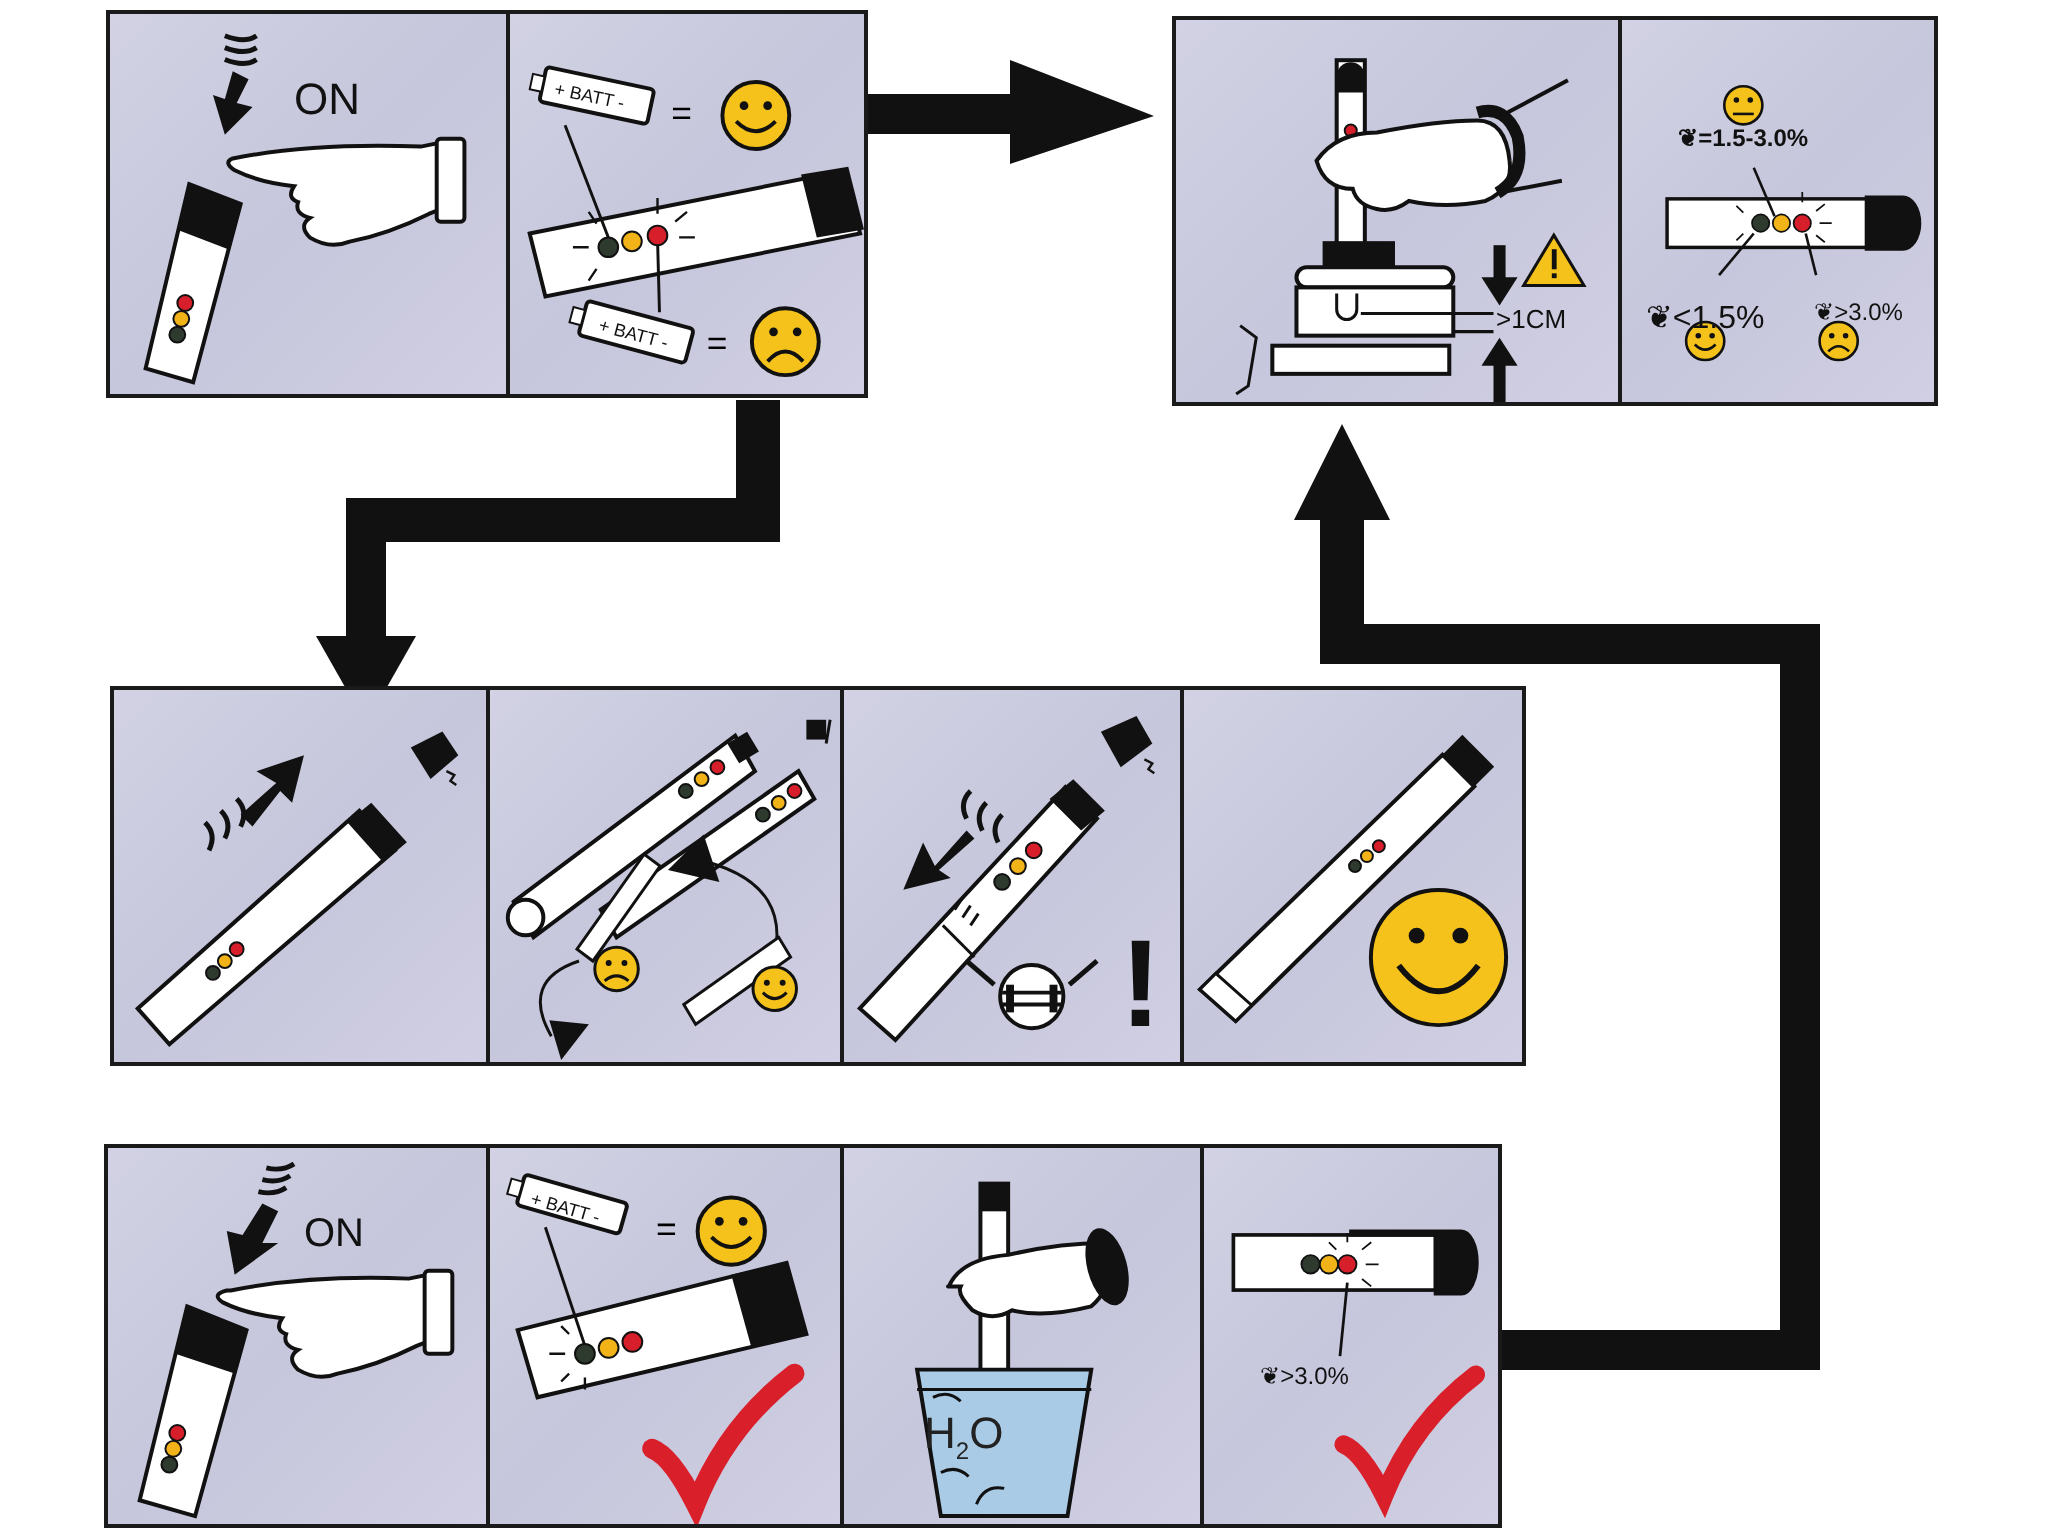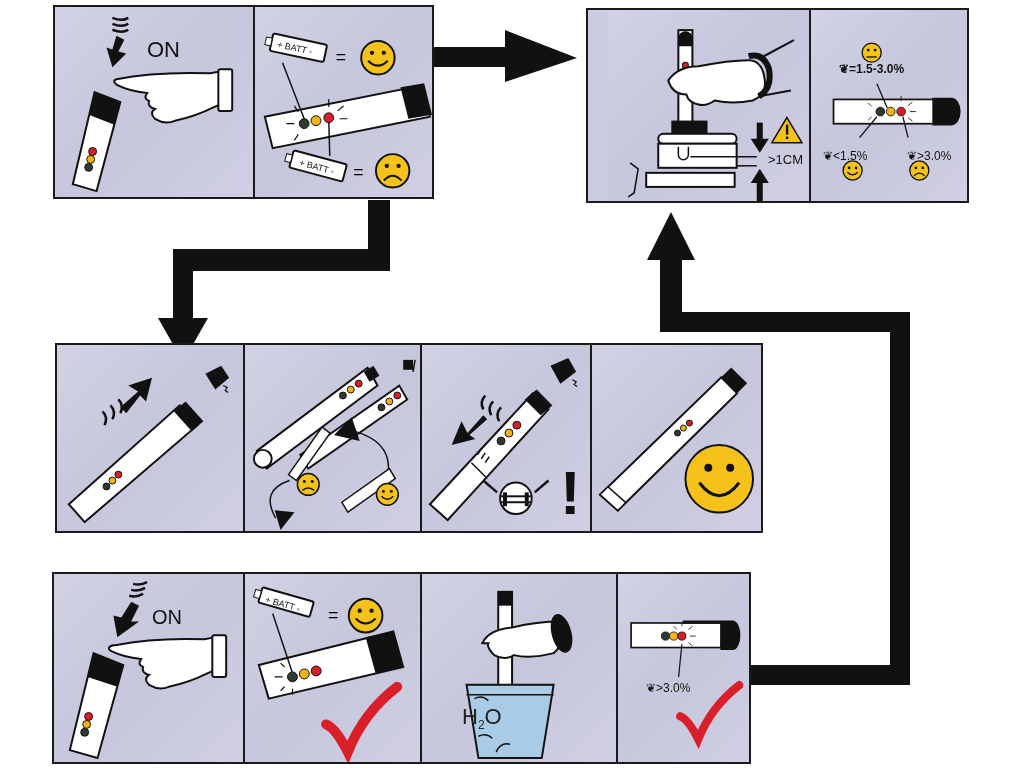--- a/index.html
+++ b/index.html
@@ -93,21 +93,21 @@
           <circle cx="146" cy="160" r="2.2" fill="#111"></circle>
         <path d="M131 175 q9 -10 18 0" stroke="#111" stroke-width="2" fill="none"></path>
       </g>
     </svg>
     <div class="lbl" style="left:22px; top:36px; font-size:9px; transform:rotate(12deg);">+ BATT -</div>
     <div class="lbl" style="left:44px; top:155px; font-size:9px; transform:rotate(15deg);">+ BATT -</div>
   </div>
 </div>
 
 <div class="panel-group" style="left:586px; top:8px; width:383px; height:195px;">
-  <div class="panel" style="width:203px;margin-left:20px;">
+  <div class="panel" style="width:223px;">
     <svg viewBox="0 0 200 190">
       <g>
         <rect x="70" y="20" width="14" height="110" fill="#fff" stroke="#111" stroke-width="2"></rect>
         <path d="M70 36 V28 a7 7 0 0 1 14 0 V36z" fill="#111"></path>
         <circle cx="77" cy="55" r="3" fill="#d61f2a" stroke="#111"></circle>
         <circle cx="77" cy="63" r="3" fill="#f2b318" stroke="#111"></circle>
         <circle cx="77" cy="71" r="3" fill="#2e3a2e" stroke="#111"></circle>
       </g>
       <g>
         <path d="M60 70 q10 -14 30 -14 q30 -6 50 -6 q14 0 16 20 q2 14 -12 20 q-20 4 -38 0 q-8 6 -16 4 q-10 -2 -12 -10 q-14 0 -18 -14z" fill="#fff" stroke="#111" stroke-width="2"></path>
@@ -167,21 +167,21 @@
       <g>
         <circle cx="125" cy="170" r="11" fill="#f5c21b" stroke="#111" stroke-width="1.5"></circle>
         <circle cx="121" cy="167" r="1.6" fill="#111"></circle>
           <circle cx="129" cy="167" r="1.6" fill="#111"></circle>
         <path d="M119 176 q6 -6 12 0" stroke="#111" stroke-width="1.5" fill="none"></path>
       </g>
     </svg>
     <div class="lbl" style="left:28px; top:52px; font-size:12px;font-weight:bold;">
       <span>❦</span><span>=1.5-3.0%</span>
     </div>
-    <div class="lbl" style="left:12px; top:139px; font-size:12px;">
+    <div class="lbl" style="left:12px; top:139px; font-size:16px;">
       <span>❦</span><span>&lt;1.5%</span>
     </div>
     <div class="lbl" style="left:96px; top:139px; font-size:12px;">
       <span>❦</span><span>&gt;3.0%</span>
     </div>
   </div>
 </div>
 
 <div class="panel-group" style="left:55px; top:343px; width:708px; height:190px;">
   <div class="panel" style="width:188px;">
@@ -342,21 +342,21 @@
         <circle cx="60" cy="101" r="5" fill="#f2b318" stroke="#111"></circle>
         <circle cx="72" cy="98" r="5" fill="#d61f2a" stroke="#111"></circle>
         <path d="M40 94 l-4 -4 M38 104 l-8 0 M40 114 l-4 4 M48 116 l0 6" stroke="#111" stroke-width="1.2"></path>
       </g>
       <g>
         <path d="M82 152 q10 4 22 28 q16 -40 50 -66" stroke="#d9202a" stroke-width="10" stroke-linecap="round" fill="none"></path>
       </g>
     </svg>
     <div class="lbl" style="left:20px; top:25px; font-size:9px; transform:rotate(16deg);">+ BATT -</div>
   </div>
-  <div class="panel" style="width:196px;">
+  <div class="panel" style="width:180px;">
     <svg viewBox="0 0 170 190">
       <g>
         <rect x="64" y="18" width="14" height="130" fill="#fff" stroke="#111" stroke-width="2"></rect>
         <rect x="64" y="18" width="14" height="14" fill="#111"></rect>
       </g>
       <g>
         <path d="M48 70 q6 -14 30 -16 q26 -6 48 -6 q8 20 -6 32 q-24 6 -40 2 q-10 6 -20 0 q-8 -8 -6 -12 q-8 0 -6 0z" fill="#fff" stroke="#111" stroke-width="2"></path>
         <ellipse cx="128" cy="60" rx="10" ry="20" fill="#111" transform="rotate(-15 128 60)"></ellipse>
       </g>
       <g>

